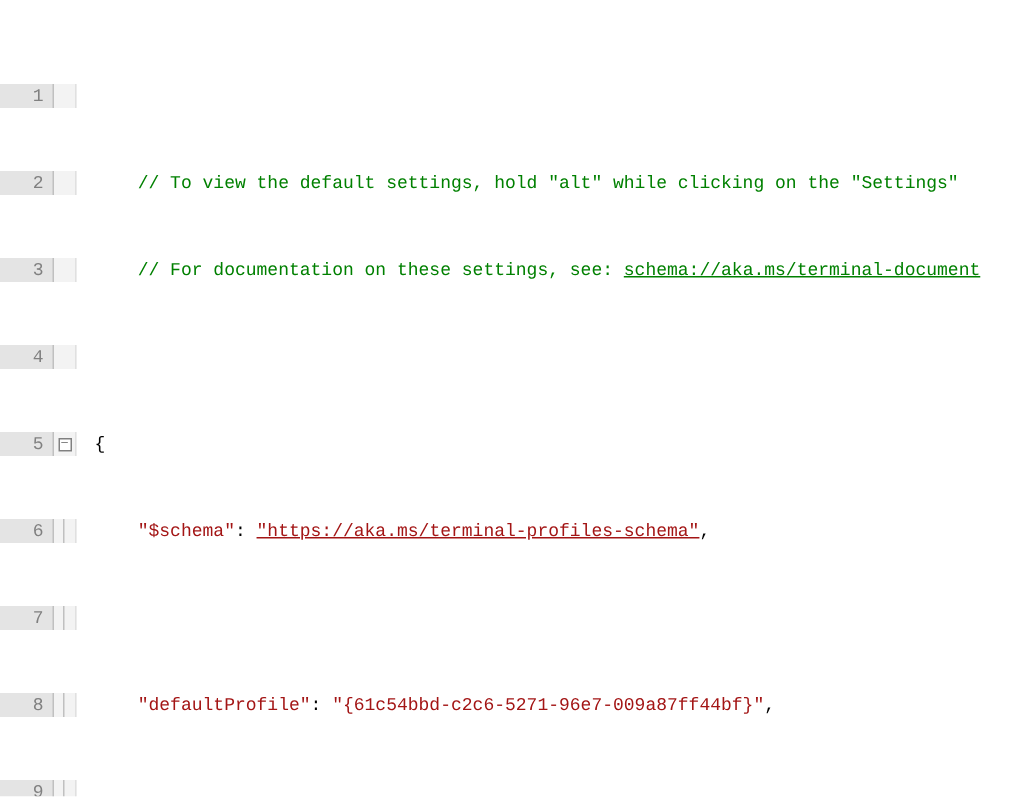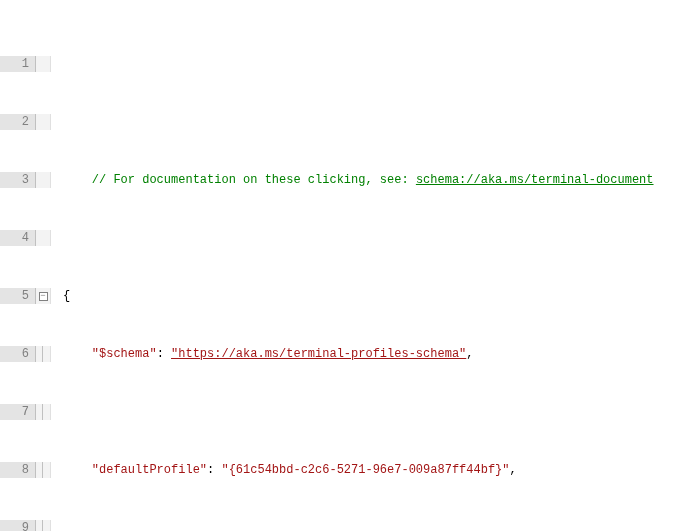--- a/index.html
+++ b/index.html
@@ -91,28 +91,28 @@
       <div class="ln">1</div>
       <div class="fd"></div>
       <div class="mk"></div>
       <div class="txt"><span></span></div>
     </div>
     
     <div class="row">
       <div class="ln">2</div>
       <div class="fd"></div>
       <div class="mk"></div>
-      <div class="txt"><span>    </span></div>
+      <div class="txt"><span>    </span><span class="cmt">// To view the default settings, hold "alt" while clicking on the "Settings"</span></div>
     </div>
     
     <div class="row">
       <div class="ln">3</div>
       <div class="fd"></div>
       <div class="mk"></div>
-      <div class="txt"><span>    </span><span class="cmt">// For documentation on these clicking, see: </span><span class="cmt link">schema://aka.ms/terminal-document</span></div>
+      <div class="txt"><span>    </span><span class="cmt">// For documentation on these settings, see: </span><span class="cmt link">schema://aka.ms/terminal-document</span></div>
     </div>
     
     <div class="row">
       <div class="ln">4</div>
       <div class="fd"></div>
       <div class="mk"></div>
       <div class="txt"><span></span></div>
     </div>
     
     <div class="row">

